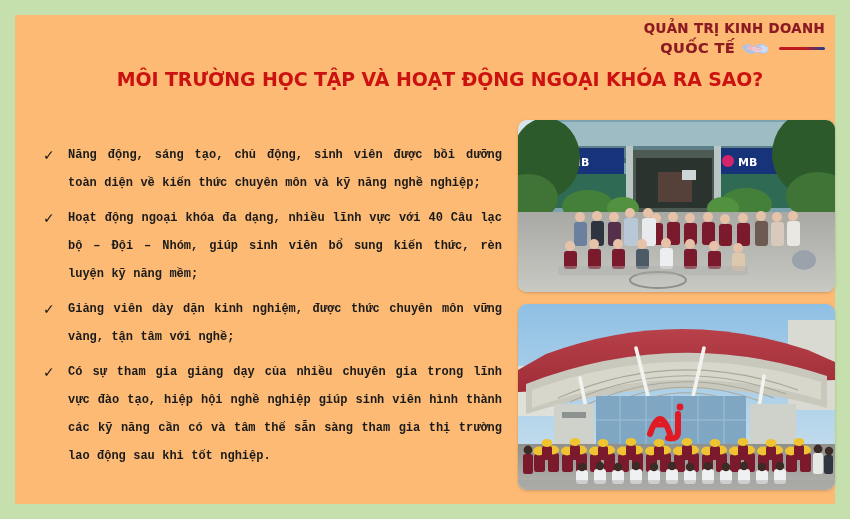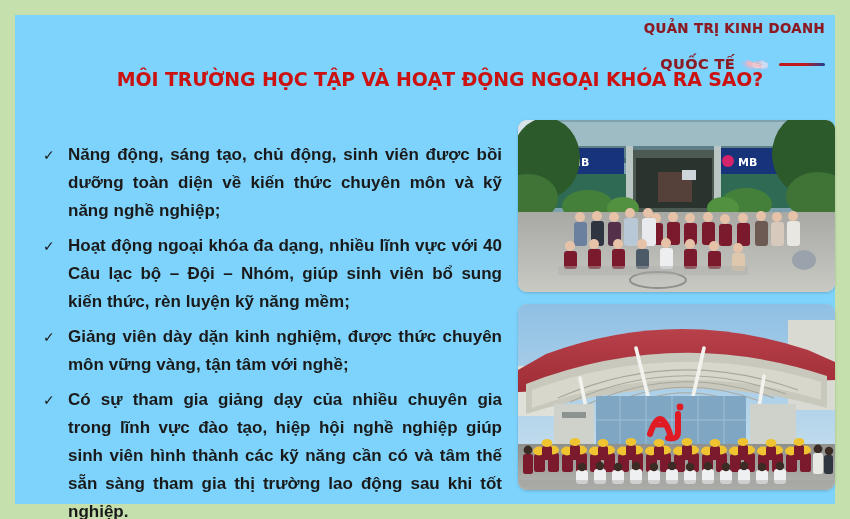--- a/index.html
+++ b/index.html
@@ -4,36 +4,36 @@
 <style>
   html,body{margin:0;padding:0;}
   body{
     width:850px;height:519px;overflow:hidden;
     background:#c5e0ac;
     font-family:"Liberation Sans", sans-serif;
   }
   .slide{position:relative;width:850px;height:519px;background:#c5e0ac;}
   .inner-panel{
     position:absolute;left:15px;top:15px;width:820px;height:489px;
-    background:#7dd3fc;
+    background:#fdba74;
   }
 
   
   .logo{position:absolute;right:8px;top:4px;width:190px;height:50px;}
   .logo-line1,.logo-line2{
     font-weight:bold;letter-spacing:0.4px;line-height:1;
     font-family:"DejaVu Sans", sans-serif;
     -webkit-text-stroke:0.2px #8b1a22;
   }
   .logo-line1{
     position:absolute;right:2px;top:2px;
     font-size:14.5px;color:#8b1a22;white-space:nowrap;
     transform:scaleX(0.92);transform-origin:100% 50%;
   }
-  .logo-row2{position:absolute;right:2px;top:37px;display:flex;align-items:center;gap:5px;}
+  .logo-row2{position:absolute;right:2px;top:21px;display:flex;align-items:center;gap:5px;}
   .logo-line2{font-size:14.5px;color:#8b1a22;white-space:nowrap;}
   .handshake{width:34px;height:17px;display:block;}
   .logo-rule{width:46px;height:3px;border-radius:2px;
     background:linear-gradient(to right,#c0181f 0%,#c0181f 55%,#1f3f8f 100%);}
 
   
   .title{
     position:absolute;left:55px;top:53px;width:740px;
     text-align:center;
     font-family:"DejaVu Sans", sans-serif;
@@ -52,22 +52,22 @@
   }
   .bullet .tick{
     position:absolute;left:1px;top:0px;
     font-size:14px;color:#1a1a1a;line-height:28px;
     font-family:"DejaVu Sans", sans-serif;
   }
   .bullet .txt{
     display:block;
     text-align:justify;
     text-align-last:left;
-    font-family:Liberation Sans, sans-serif;
-    font-size:17px;font-weight:bold;color:#1a1a1a;
+    font-family:Liberation Mono, monospace;
+    font-size:12px;font-weight:bold;color:#1a1a1a;
     line-height:28px;
     word-spacing:0.2px;
   }
 
   
   .photo{
     position:absolute;border-radius:9px;overflow:hidden;
     box-shadow:0 1px 3px rgba(0,0,0,0.18);
     background:#cfd6cb;
   }

